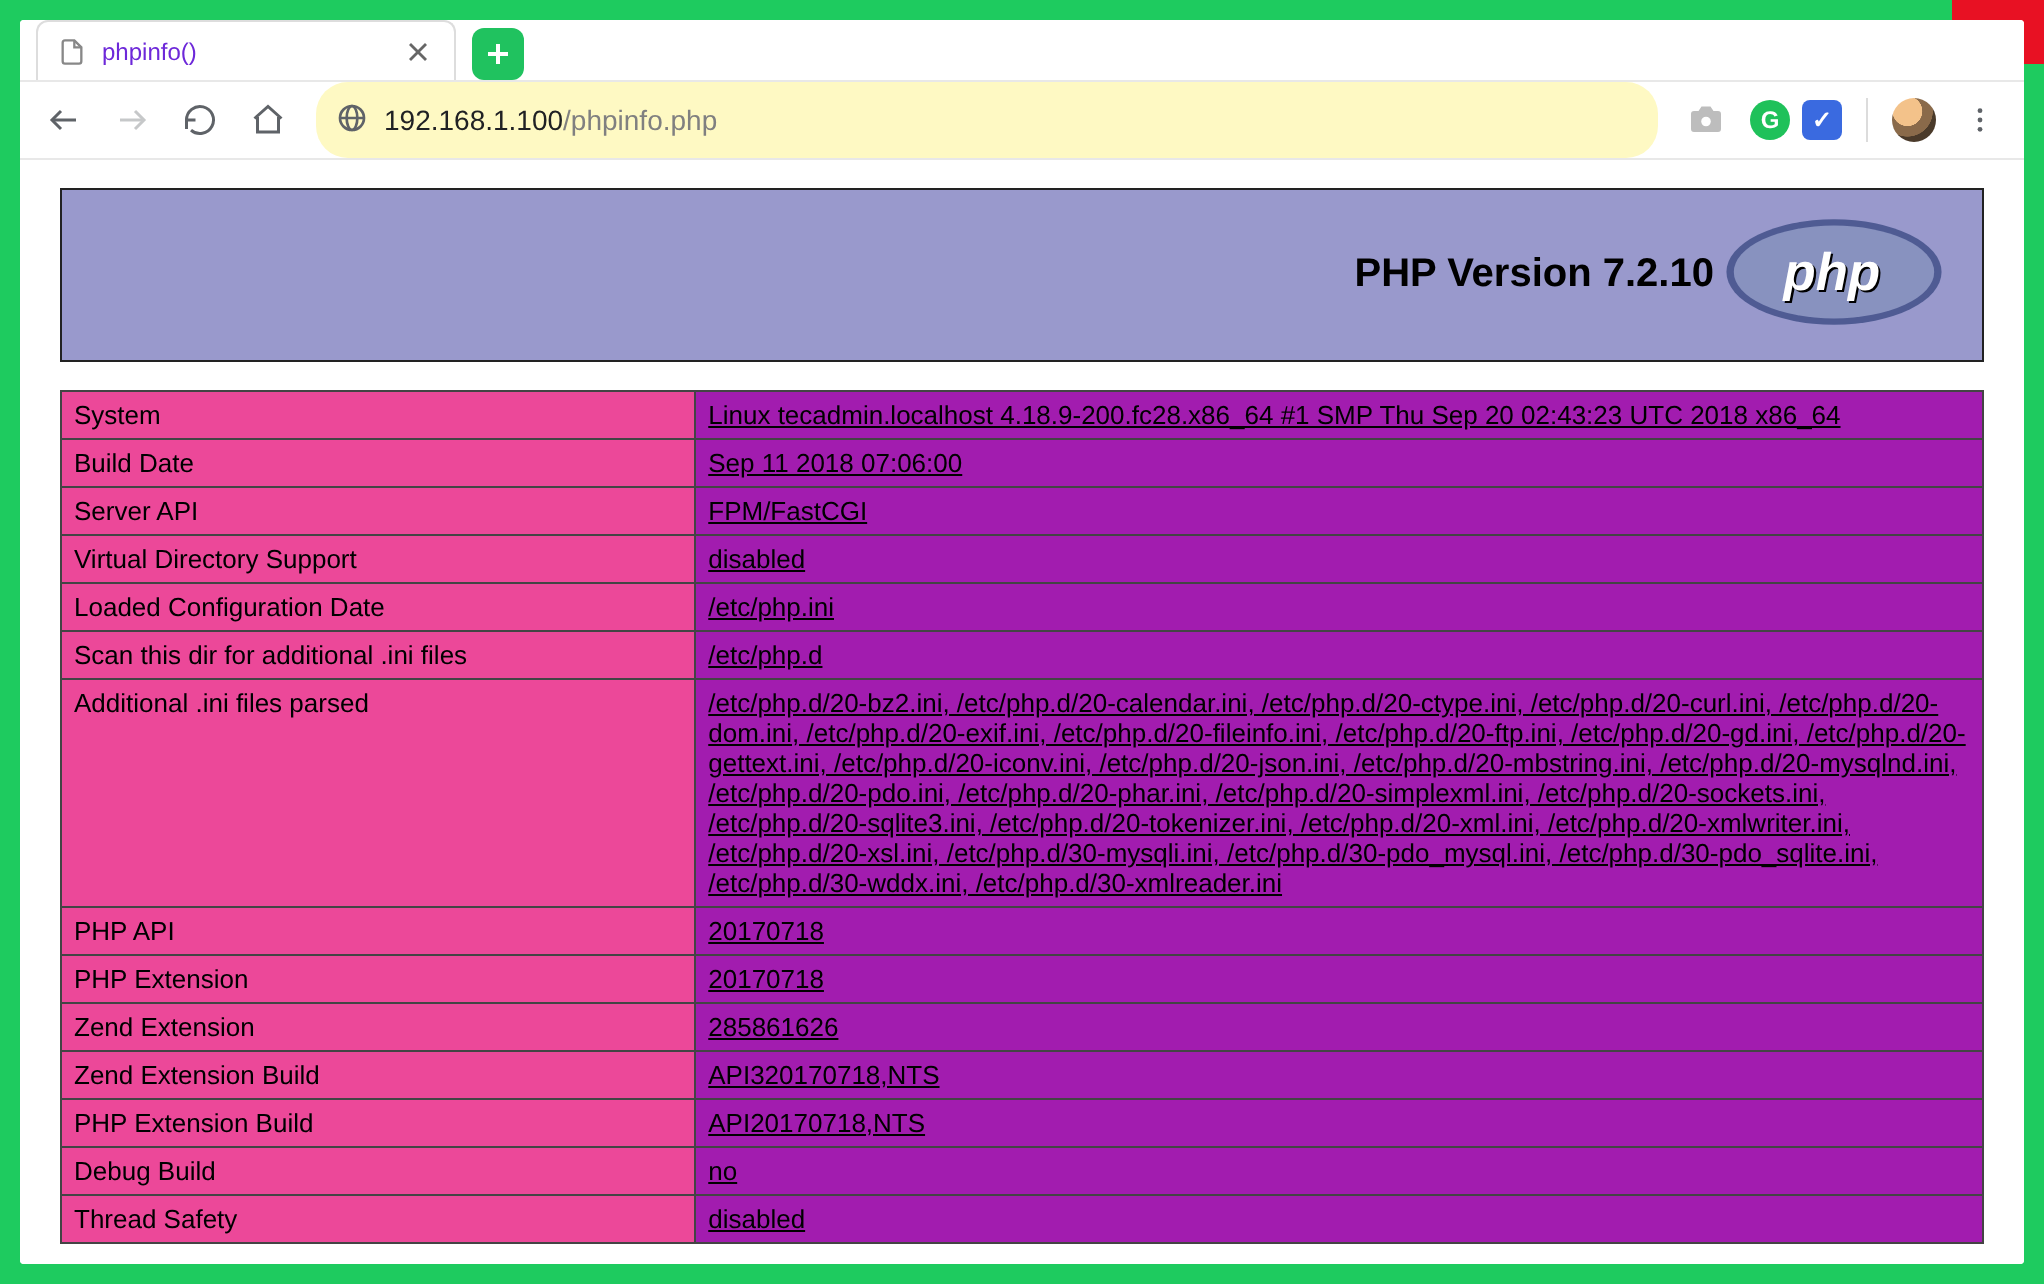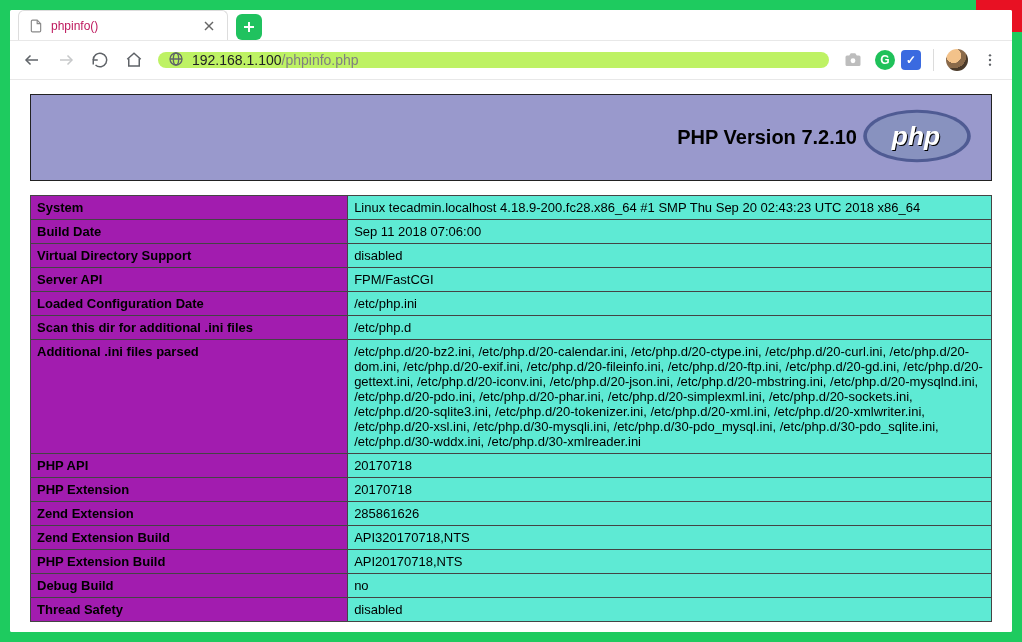--- a/index.html
+++ b/index.html
@@ -8,30 +8,30 @@
 
   
   .win-btns { position: absolute; top: 0; right: 0; display: flex; }
   .win-btn { width: 46px; height: 32px; display: flex; align-items: center; justify-content: center; color: #333; }
   .win-btn.close { background: #e81123; color: #fff; }
   .win-btn svg { display: block; }
 
   
   .browser { position: absolute; top: 10px; left: 10px; right: 10px; bottom: 10px; background: #fff; border-radius: 2px; overflow: hidden;}
   .tabstrip { height: 30px; background: #fff; display: flex; align-items: flex-end; padding-left: 8px; }
-  .tab { display: flex; align-items: center; height: 30px; padding: 0 10px; border: 1px solid #ddd; border-bottom: none; border-top-left-radius: 6px; border-top-right-radius: 6px; min-width: 210px; background: #fff; gap: 8px; font-size: 12px; color: #be185d; }
+  .tab { display: flex; align-items: center; height: 30px; padding: 0 10px; border: 1px solid #ddd; border-bottom: none; border-top-left-radius: 6px; border-top-right-radius: 6px; min-width: 210px; background: #fff; gap: 8px; font-size: 12px; color: #6d28d9; }
   .tab .favicon { width: 14px; height: 14px; color: #888; }
   .tab .title { flex: 1; }
   .tab .xbtn { width: 16px; height: 16px; display: flex; align-items: center; justify-content: center; color: #666; border-radius: 50%; }
   .newtab { margin-left: 8px; width: 26px; height: 26px; border-radius: 6px; background: #20c25f; color: #fff; display: flex; align-items: center; justify-content: center; font-size: 18px; }
 
   .toolbar { height: 40px; background: #fff; border-top: 1px solid #e8e8e8; border-bottom: 1px solid #e8e8e8; display: flex; align-items: center; padding: 0 6px; gap: 2px; }
   .ic-btn { width: 32px; height: 32px; display: flex; align-items: center; justify-content: center; color: #5f6368; border-radius: 50%; }
   .ic-btn.disabled { opacity: 0.35; }
-  .omnibox { flex: 1; height: 16px; background: #bef264; border-radius: 16px; margin: 0 6px; display: flex; align-items: center; padding: 0 10px; gap: 8px; }
+  .omnibox { flex: 1; height: 38px; background: #fef9c3; border-radius: 16px; margin: 0 6px; display: flex; align-items: center; padding: 0 10px; gap: 8px; }
   .omnibox .globe { color: #5f6368; }
   .omnibox .url { flex: 1; font-size: 14px; color: #808080; }
   .omnibox .url .host { color: #202124; }
   .rt-icons { display: flex; align-items: center; gap: 6px; }
   .sep { width: 1px; height: 22px; background: #dcdcdc; margin: 0 6px; }
   .avatar { width: 22px; height: 22px; border-radius: 50%; background: radial-gradient(circle at 35% 30%, #f3c28a 0 35%, #8a6a4a 36% 60%, #4a3a2a 61% 100%); }
   .ext-g { width:20px; height:20px; border-radius:50%; background:#1fc15a; color:#fff; display:flex; align-items:center; justify-content:center; font-weight:700; font-size:12px; }
   .ext-b { width:20px; height:20px; border-radius:4px; background:#3a6ae0; color:#fff; display:flex; align-items:center; justify-content:center; font-weight:700; font-size:12px; }
 
   .viewport { position: absolute; top: 70px; left: 0; right: 0; bottom: 0; background: #fff; overflow-y: scroll; }
@@ -42,22 +42,22 @@
   .page { padding: 14px 20px 40px 20px; }
 
   
   .phi-head { border: 1px solid #222; background: #9999cc; padding: 12px 14px; display: flex; align-items: center; justify-content: flex-end; }
   .phi-head h1 { font-size: 20px; font-weight: 700; color: #000; }
   .php-logo { width: 120px; height: 58px; }
 
   
   table.phi { width: 100%; border-collapse: collapse; margin-top: 14px; }
   table.phi td { border: 1px solid #444; padding: 4px 6px; font-size: 13px; vertical-align: top; }
-  table.phi td.k { background: #a21caf; font-weight: 700; width: 33%; color: #000; }
-  table.phi td.v { background: #5eead4; color: #000; }
+  table.phi td.k { background: #ec4899; font-weight: 400; width: 33%; color: #000; }
+  table.phi td.v { background: #a21caf; color: #000; text-decoration: underline; }
 </style>
 </head>
 <body>
 
 <div class="win-btns">
   <div class="win-btn">
     <svg width="12" height="12" viewBox="0 0 12 12">
         <line x1="1" y1="6" x2="11" y2="6" stroke="#333" stroke-width="1.4"></line>
       </svg>
   </div>
@@ -181,28 +181,28 @@
         <tbody id="phi-body">
             <tr>
               <td class="k">System</td>
               <td class="v">Linux tecadmin.localhost 4.18.9-200.fc28.x86_64 #1 SMP Thu Sep 20 02:43:23 UTC 2018 x86_64</td>
             </tr>
             <tr>
               <td class="k">Build Date</td>
               <td class="v">Sep 11 2018 07:06:00</td>
             </tr>
             <tr>
+              <td class="k">Server API</td>
+              <td class="v">FPM/FastCGI</td>
+            </tr>
+            <tr>
               <td class="k">Virtual Directory Support</td>
               <td class="v">disabled</td>
             </tr>
             <tr>
-              <td class="k">Server API</td>
-              <td class="v">FPM/FastCGI</td>
-            </tr>
-            <tr>
               <td class="k">Loaded Configuration Date</td>
               <td class="v">/etc/php.ini</td>
             </tr>
             <tr>
               <td class="k">Scan this dir for additional .ini files</td>
               <td class="v">/etc/php.d</td>
             </tr>
             <tr>
               <td class="k">Additional .ini files parsed</td>
               <td class="v">/etc/php.d/20-bz2.ini, /etc/php.d/20-calendar.ini, /etc/php.d/20-ctype.ini, /etc/php.d/20-curl.ini, /etc/php.d/20-dom.ini, /etc/php.d/20-exif.ini, /etc/php.d/20-fileinfo.ini, /etc/php.d/20-ftp.ini, /etc/php.d/20-gd.ini, /etc/php.d/20-gettext.ini, /etc/php.d/20-iconv.ini, /etc/php.d/20-json.ini, /etc/php.d/20-mbstring.ini, /etc/php.d/20-mysqlnd.ini, /etc/php.d/20-pdo.ini, /etc/php.d/20-phar.ini, /etc/php.d/20-simplexml.ini, /etc/php.d/20-sockets.ini, /etc/php.d/20-sqlite3.ini, /etc/php.d/20-tokenizer.ini, /etc/php.d/20-xml.ini, /etc/php.d/20-xmlwriter.ini, /etc/php.d/20-xsl.ini, /etc/php.d/30-mysqli.ini, /etc/php.d/30-pdo_mysql.ini, /etc/php.d/30-pdo_sqlite.ini, /etc/php.d/30-wddx.ini, /etc/php.d/30-xmlreader.ini</td>

